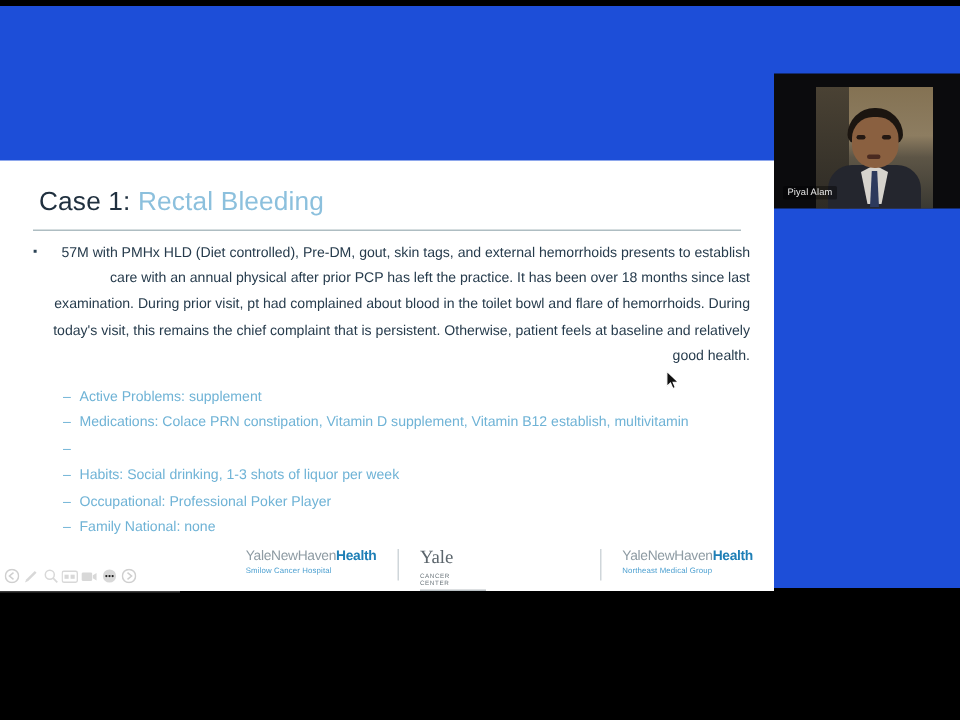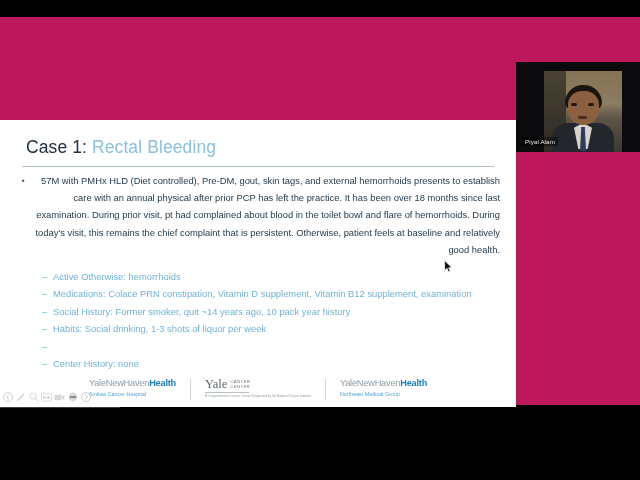--- a/index.html
+++ b/index.html
@@ -11,23 +11,23 @@
     width: 640px;
     height: 480px;
     overflow: hidden;
     position: relative;
     font-family: "Liberation Sans", sans-serif;
   }
 
   
   #screenshare {
     position: absolute;
-    left: 0; top: 17px;
+    left: 0; top: 4px;
     width: 640px; height: 388px;
-    background: #be185d;
+    background: #1d4ed8;
   }
 
   
   #slide {
     position: absolute;
     left: 0px;
     top: 103px;
     width: 516px;
     height: 287px;
     background: #ffffff;
@@ -102,21 +102,21 @@
     line-height: 14px;
   }
 
   
   #footer-logos {
     position: absolute;
     left: 0;
     top: 258px;
     width: 516px;
     display: flex;
-    justify-content: center;
+    justify-content: flex-end;
     align-items: flex-start;
     gap: 0px;
   }
   .logo-block {
     padding: 0 14px;
     text-align: left;
   }
   .logo-sep {
     width: 1px;
     height: 21px;
@@ -135,20 +135,21 @@
     font-size: 5.2px;
     color: #4b9fd0;
     letter-spacing: 0.1px;
     margin-top: 2px;
     white-space: nowrap;
   }
   .yale-cc {
     display: flex;
     align-items: flex-start;
     gap: 3px;
+    flex-direction: column;
   }
   .yale-word {
     font-family: "Liberation Serif", serif;
     font-size: 12.5px;
     color: #5c666d;
     line-height: 12px;
   }
   .yale-cc-lines { padding-top: 2px; }
   .yale-cc-lines div {
     font-size: 4.2px;
@@ -325,40 +326,40 @@
     <div id="title-rule"></div>
 
     <div id="main-bullet">
       <span class="sq">▪</span>
       <span class="txt">57M with PMHx HLD (Diet controlled), Pre-DM, gout, skin tags, and external hemorrhoids presents to establish care with an annual physical after prior PCP has left the practice. It has been over 18 months since last examination. During prior visit, pt had complained about blood in the toilet bowl and flare of hemorrhoids. During today's visit, this remains the chief complaint that is persistent. Otherwise, patient feels at baseline and relatively good health.</span>
     </div>
 
     <div id="sub-list">
       <div class="sub-item">
         <span class="dash">–</span>
-        <span class="stext">Active Otherwise: hemorrhoids</span>
-      </div>
-      <div class="sub-item">
-        <span class="dash">–</span>
-        <span class="stext">Medications: Colace PRN constipation, Vitamin D supplement, Vitamin B12 supplement, examination</span>
-      </div>
-      <div class="sub-item">
-        <span class="dash">–</span>
-        <span class="stext">Social History: Former smoker, quit ~14 years ago, 10 pack year history</span>
+        <span class="stext">Active Problems: supplement</span>
+      </div>
+      <div class="sub-item">
+        <span class="dash">–</span>
+        <span class="stext">Medications: Colace PRN constipation, Vitamin D supplement, Vitamin B12 establish, multivitamin</span>
+      </div>
+      <div class="sub-item">
+        <span class="dash">–</span>
       </div>
       <div class="sub-item">
         <span class="dash">–</span>
         <span class="stext">Habits: Social drinking, 1-3 shots of liquor per week</span>
       </div>
       <div class="sub-item">
         <span class="dash">–</span>
-      </div>
-      <div class="sub-item">
-        <span class="dash">–</span>
-        <span class="stext">Center History: none</span>
+        <span class="stext">Occupational: Professional Poker Player</span>
+      </div>
+      <div class="sub-item">
+        <span class="dash">–</span>
+        <span class="stext">Family National: none</span>
       </div>
     </div>
 
     <div id="footer-logos">
 
       <div class="logo-block">
         <div class="logo-main"><span>YaleNewHaven</span><b>Health</b></div>
         <div class="logo-sub">Smilow Cancer Hospital</div>
       </div>
 

